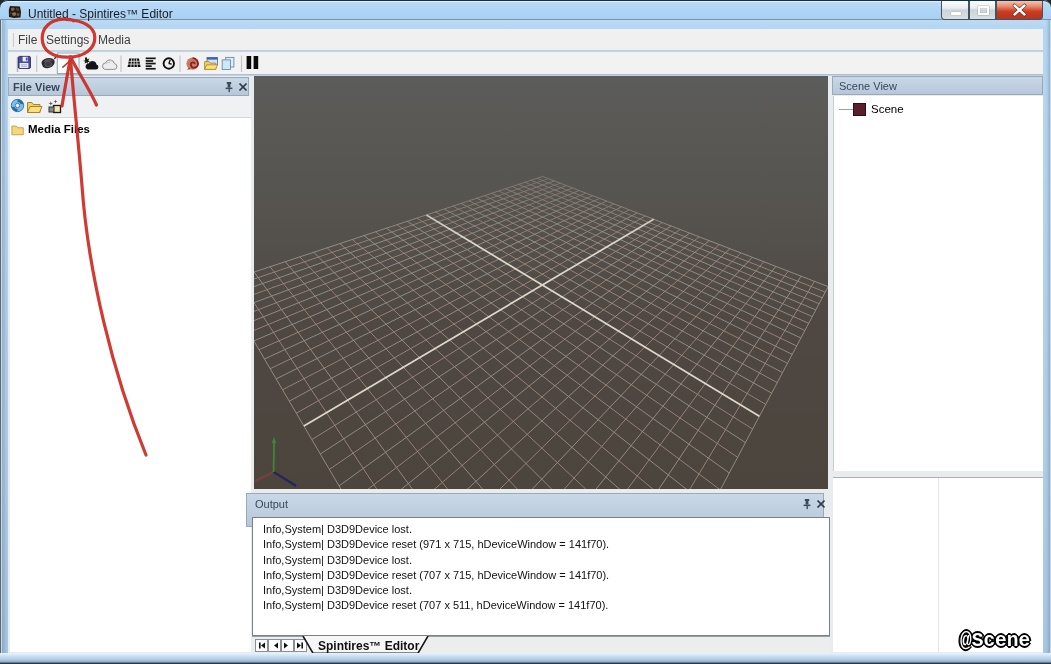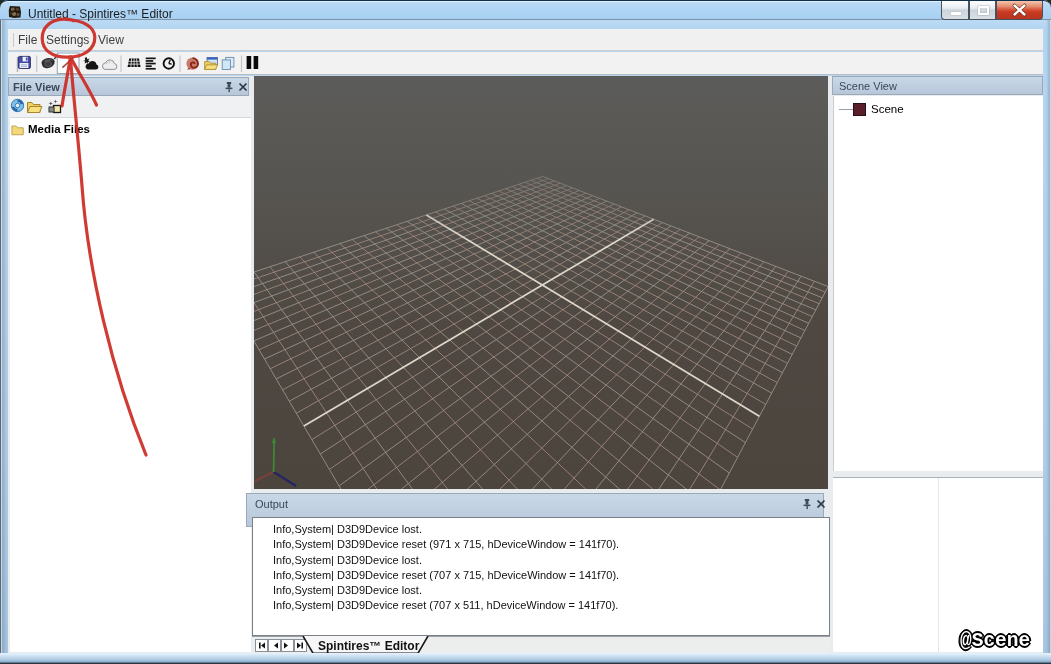--- a/index.html
+++ b/index.html
@@ -43,21 +43,21 @@
 #sv-hdr{position:absolute;left:824px;top:0px;width:211px;height:19px;
  background:linear-gradient(180deg,#c9d8e7 0%,#b7c7da 100%);border:1px solid #9aa8b8;}
 #sv-hdr .t{position:absolute;left:6px;top:3px;font-size:11px;color:#39485a;}
 #sv-body{position:absolute;left:825px;top:20px;width:210px;height:375px;background:#fff;border-left:1px solid #c8cdd2;}
 #pr-body{position:absolute;left:825px;top:401px;width:210px;height:175px;background:#fff;border-top:1px solid #aab0b6;}
 #pr-body .vline{position:absolute;left:105px;top:0;width:1px;height:175px;background:#e4e6e8;}
 #out-hdr{position:absolute;left:238px;top:417px;width:578px;height:34px;
  background:linear-gradient(180deg,#c9d8e7 0%,#b7c7da 100%);border:1px solid #9aa8b8;}
 #out-hdr .t{position:absolute;left:8px;top:4px;font-size:11px;color:#39485a;}
 #out-body{position:absolute;left:244px;top:441px;width:578px;height:119px;background:#fff;border:1px solid #7a8085;}
-#out-body pre{margin:4px 0 0 20px;font-family:"Liberation Sans",sans-serif;font-size:11px;line-height:15.3px;color:#111;}
+#out-body pre{margin:4px 0 0 10px;font-family:"Liberation Sans",sans-serif;font-size:11px;line-height:15.3px;color:#111;}
 #out-tabs{position:absolute;left:244px;top:560px;width:578px;height:18px;background:#eceded;}
 
 #bottombar{position:absolute;left:0;top:653px;width:1051px;height:11px;
  background:linear-gradient(180deg,#e8f3fc 0%,#cfe3f4 25%,#aecbe3 60%,#8fb0cc 80%,#3c4c5c 92%,#141a20 100%);}
 </style>
 </head>
 <body>
 <div id="win"></div>
 <div id="titlebar">
  <svg id="title-ico" viewBox="0 0 14 14">
@@ -87,21 +87,21 @@
             <line x1="27.5" y1="4.5" x2="17.5" y2="13.5"></line>
           </g>
         </svg>
       </div>
  </div>
 </div>
 <div id="menubar">
     <div style="position:absolute;left:5px;top:4px;width:1px;height:14px;background:#c8ccd0;"></div>
  <span style="left:10px;">File</span>
  <span style="left:38px;">Settings</span>
- <span style="left:90px;">View</span>
+ <span style="left:90px;">Media</span>
 </div>
 <div id="toolbar"><svg width="1035" height="23" id="tbsvg">
       <line x1="9.5" y1="5" x2="9.5" y2="20" stroke="#aeb4ba" stroke-width="1.5"></line>
       <line x1="11.5" y1="5" x2="11.5" y2="20" stroke="#e8eaec" stroke-width="1"></line>
       <g transform="translate(10,4)">
         <rect x="0.4" y="0.4" width="12" height="12" rx="1.2" fill="#474ca8" stroke="#23255e" stroke-width="0.9"></rect>
         <rect x="4.6" y="0.8" width="5.2" height="4.6" fill="#f2f4fa"></rect>
         <rect x="7.8" y="1.5" width="1.7" height="3" fill="#474ca8"></rect>
         <path d="M1.6,7 L10.4,7 L10.4,12 L1.6,12 Z" fill="#e8ecf6"></path>
         <line x1="3" y1="8.8" x2="9" y2="8.8" stroke="#9aa2c8" stroke-width="0.8"></line>

